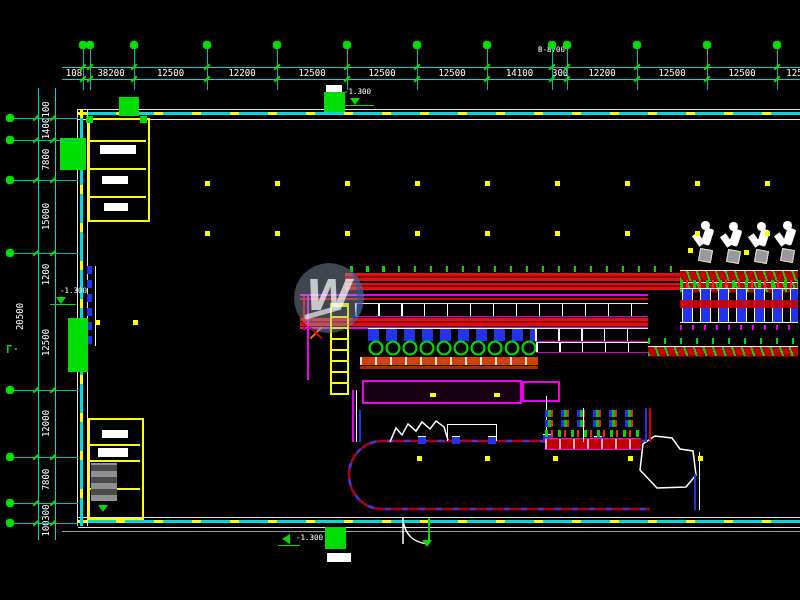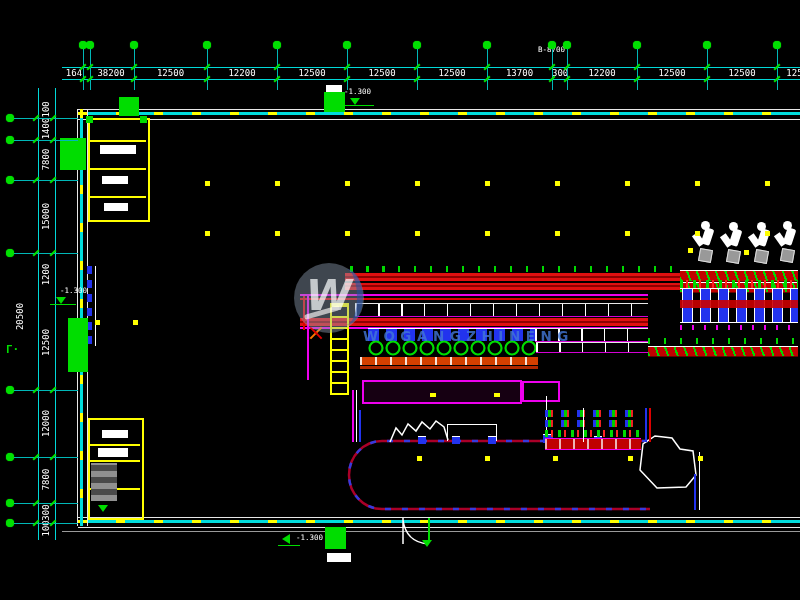--- a/index.html
+++ b/index.html
@@ -274,31 +274,30 @@
   </svg>
   <div class="vline" style="left:428px;top:518px;height:24px;background:#00dd00;"></div>
   <div class="tri-down" style="left:422px;top:540px;"></div>
 
   <div id="wm">
     <div id="wm-logo">
       <div class="w">W</div>
       <div class="cres"></div>
       <div class="swoosh"></div>
     </div>
-    <div id="wm-sub">WOGANGZHINENG</div>
   </div>
 
-<div class="dimlab" style="left: 60px; width: 28px;">164</div>
+<div class="dimlab" style="left: 60px; width: 28px;">108</div>
     <div class="dimlab" style="left: 88px; width: 46px;">38200</div>
     <div class="dimlab" style="left: 134px; width: 73px;">12500</div>
     <div class="dimlab" style="left: 207px; width: 70px;">12200</div>
     <div class="dimlab" style="left: 277px; width: 70px;">12500</div>
     <div class="dimlab" style="left: 347px; width: 70px;">12500</div>
     <div class="dimlab" style="left: 417px; width: 70px;">12500</div>
-    <div class="dimlab" style="left: 487px; width: 65px;">13700</div>
+    <div class="dimlab" style="left: 487px; width: 65px;">14100</div>
     <div class="dimlab" style="left: 552px; width: 15px;">300</div>
     <div class="dimlab" style="left: 567px; width: 70px;">12200</div>
     <div class="dimlab" style="left: 637px; width: 70px;">12500</div>
     <div class="dimlab" style="left: 707px; width: 70px;">12500</div>
     <div class="dimlab" style="left: 777px; width: 35px;">125</div>
     <div class="dimlab-l" style="width: 14px; left: 39px; top: 106px;">100</div>
     <div class="dimlab-l" style="width: 22px; left: 35px; top: 124px;">1400</div>
     <div class="dimlab-l" style="width: 40px; left: 26px; top: 155px;">7800</div>
     <div class="dimlab-l" style="width: 73px; left: 9.5px; top: 211.5px;">15000</div>
     <div class="dimlab-l" style="width: 43px; left: 24.5px; top: 269.5px;">1200</div>

